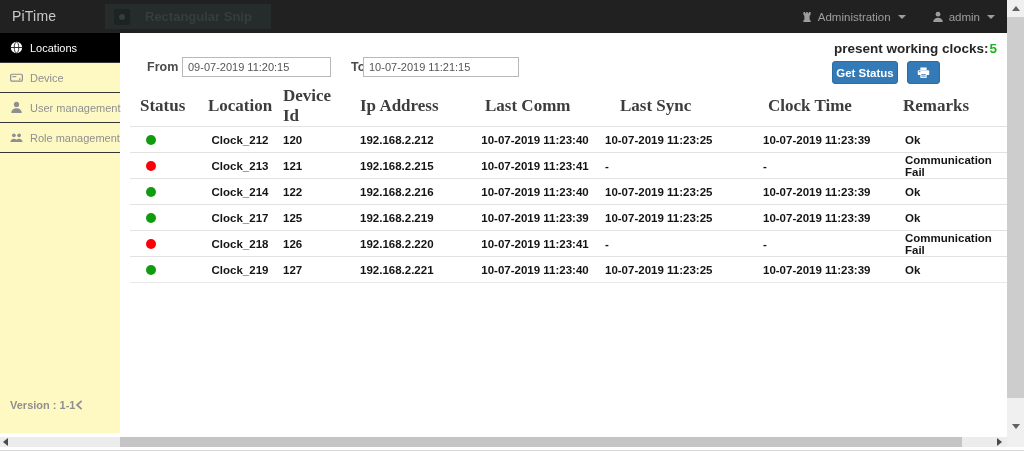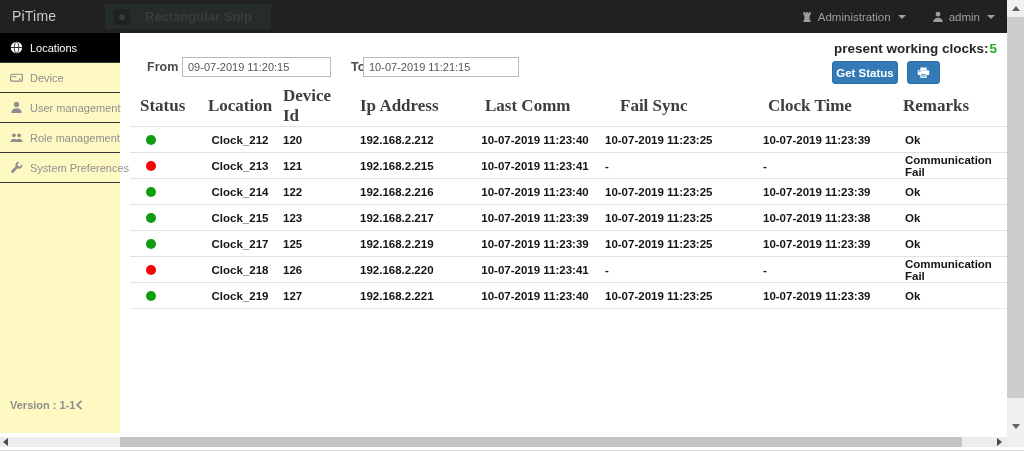--- a/index.html
+++ b/index.html
@@ -139,28 +139,20 @@
         </div>
         <div class="side-item">
           <span class="icon">
             <svg viewBox="0 0 14 12">
               <circle cx="4.2" cy="3.6" r="2" fill="currentColor"></circle>
               <circle cx="9.8" cy="3.6" r="2" fill="currentColor"></circle>
               <path d="M0.5 10.8c0-2 1.6-3.4 3.7-3.4 1 0 2 .4 2.8 1.1.8-.7 1.8-1.1 2.8-1.1 2.1 0 3.7 1.4 3.7 3.4z" fill="currentColor"></path>
             </svg>
           </span>
           <span>Role management</span>
-        </div>
-        <div class="side-item">
-          <span class="icon">
-            <svg viewBox="0 0 12 12">
-              <path d="M11.3 3a3.1 3.1 0 0 1-4.3 3.8L3.4 10.5a1.3 1.3 0 1 1-1.9-1.9L5.2 5A3.1 3.1 0 0 1 9 .8L6.9 2.9l.5 1.7 1.7.5z" fill="currentColor"></path>
-            </svg>
-          </span>
-          <span>System Preferences</span>
         </div>
       </div>
     <div class="version">
       <span>Version : 1-1</span>
       <span class="icon" id="collapse-icon">
           <svg viewBox="0 0 8 10">
             <path d="M6.6 0.8 2 5l4.6 4.2" fill="none" stroke="currentColor" stroke-width="1.7"></path>
           </svg>
         </span>
     </div>
@@ -199,21 +191,21 @@
           <col style="width:140px">
           <col style="width:117px">
       </colgroup>
       <thead>
           <tr id="table-head-row">
             <th class="c0">Status</th>
             <th class="c1">Location</th>
             <th class="c2">Device Id</th>
             <th class="c3">Ip Address</th>
             <th class="c4">Last Comm</th>
-            <th class="c5">Fail Sync</th>
+            <th class="c5">Last Sync</th>
             <th class="c6">Clock Time</th>
             <th class="c7">Remarks</th>
           </tr>
         </thead>
       <tbody id="table-body">
           <tr>
             <td class="c0"><span class="dot" style="background: rgb(15, 157, 15);"></span></td>
             <td class="c1">Clock_212</td>
             <td class="c2">120</td>
             <td class="c3">192.168.2.212</td>
@@ -237,30 +229,20 @@
             <td class="c1">Clock_214</td>
             <td class="c2">122</td>
             <td class="c3">192.168.2.216</td>
             <td class="c4">10-07-2019 11:23:40</td>
             <td class="c5">10-07-2019 11:23:25</td>
             <td class="c6">10-07-2019 11:23:39</td>
             <td class="c7">Ok</td>
           </tr>
           <tr>
             <td class="c0"><span class="dot" style="background: rgb(15, 157, 15);"></span></td>
-            <td class="c1">Clock_215</td>
-            <td class="c2">123</td>
-            <td class="c3">192.168.2.217</td>
-            <td class="c4">10-07-2019 11:23:39</td>
-            <td class="c5">10-07-2019 11:23:25</td>
-            <td class="c6">10-07-2019 11:23:38</td>
-            <td class="c7">Ok</td>
-          </tr>
-          <tr>
-            <td class="c0"><span class="dot" style="background: rgb(15, 157, 15);"></span></td>
             <td class="c1">Clock_217</td>
             <td class="c2">125</td>
             <td class="c3">192.168.2.219</td>
             <td class="c4">10-07-2019 11:23:39</td>
             <td class="c5">10-07-2019 11:23:25</td>
             <td class="c6">10-07-2019 11:23:39</td>
             <td class="c7">Ok</td>
           </tr>
           <tr>
             <td class="c0"><span class="dot" style="background: rgb(251, 0, 7);"></span></td>

